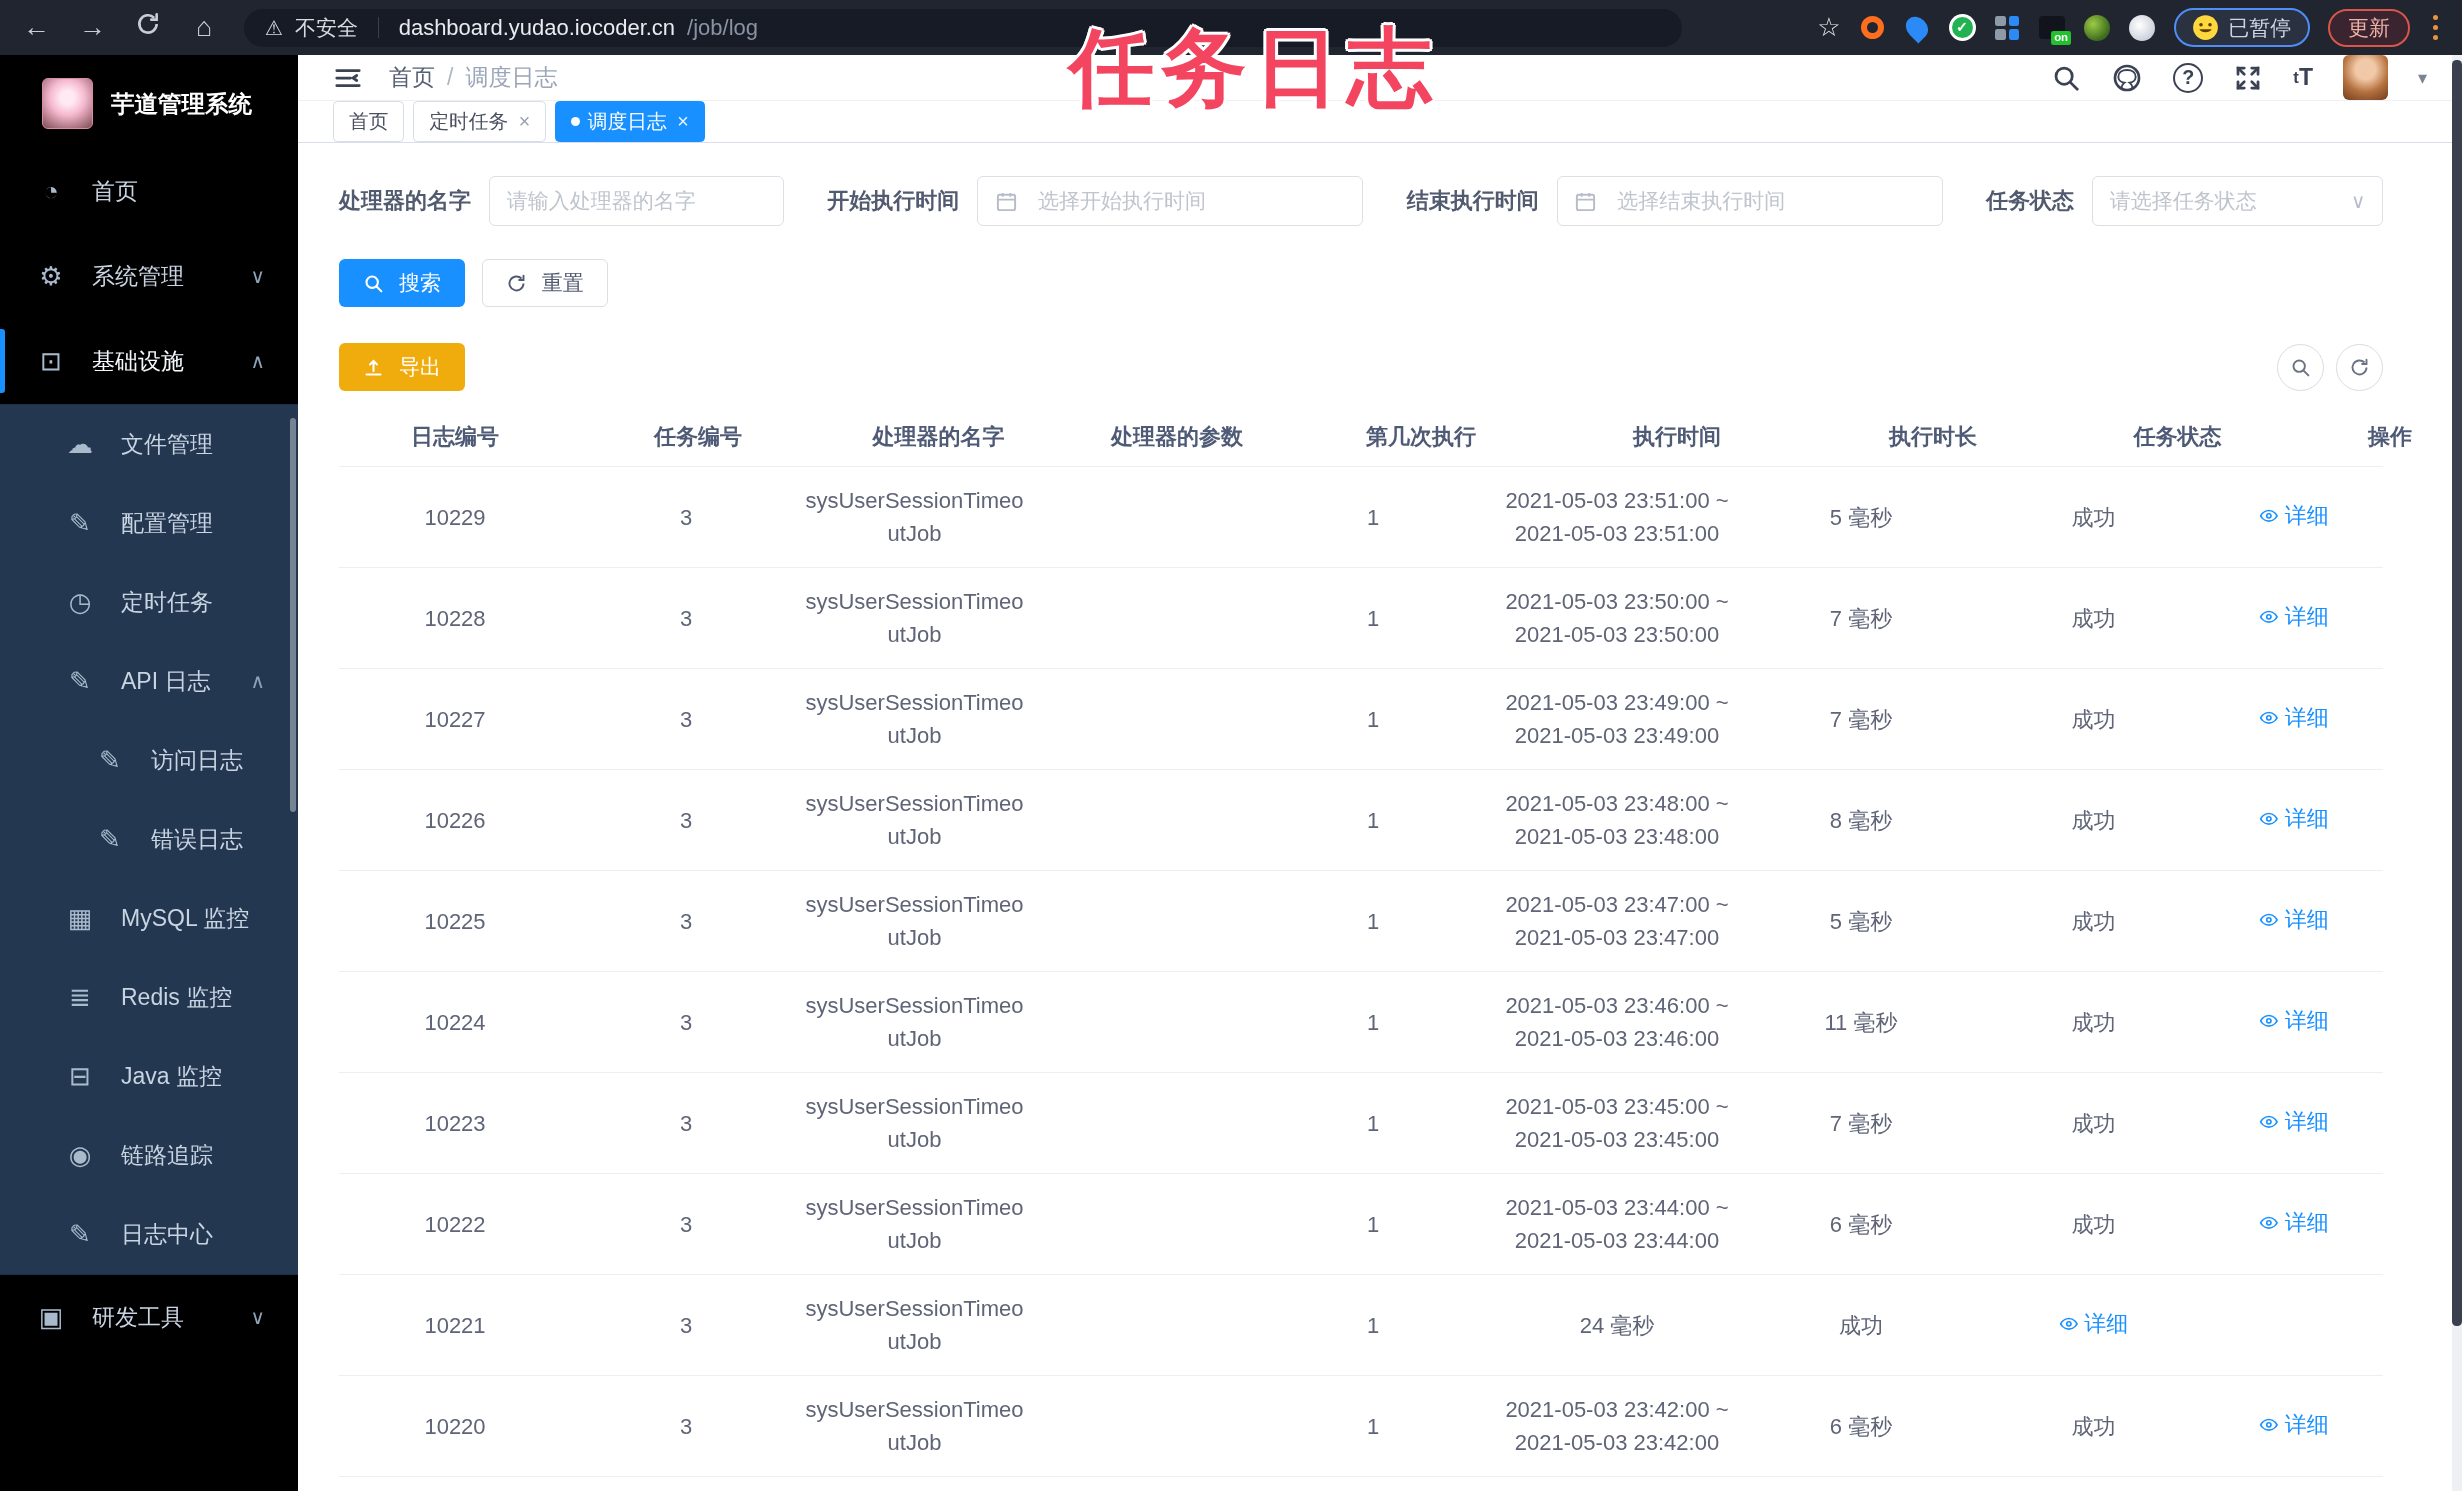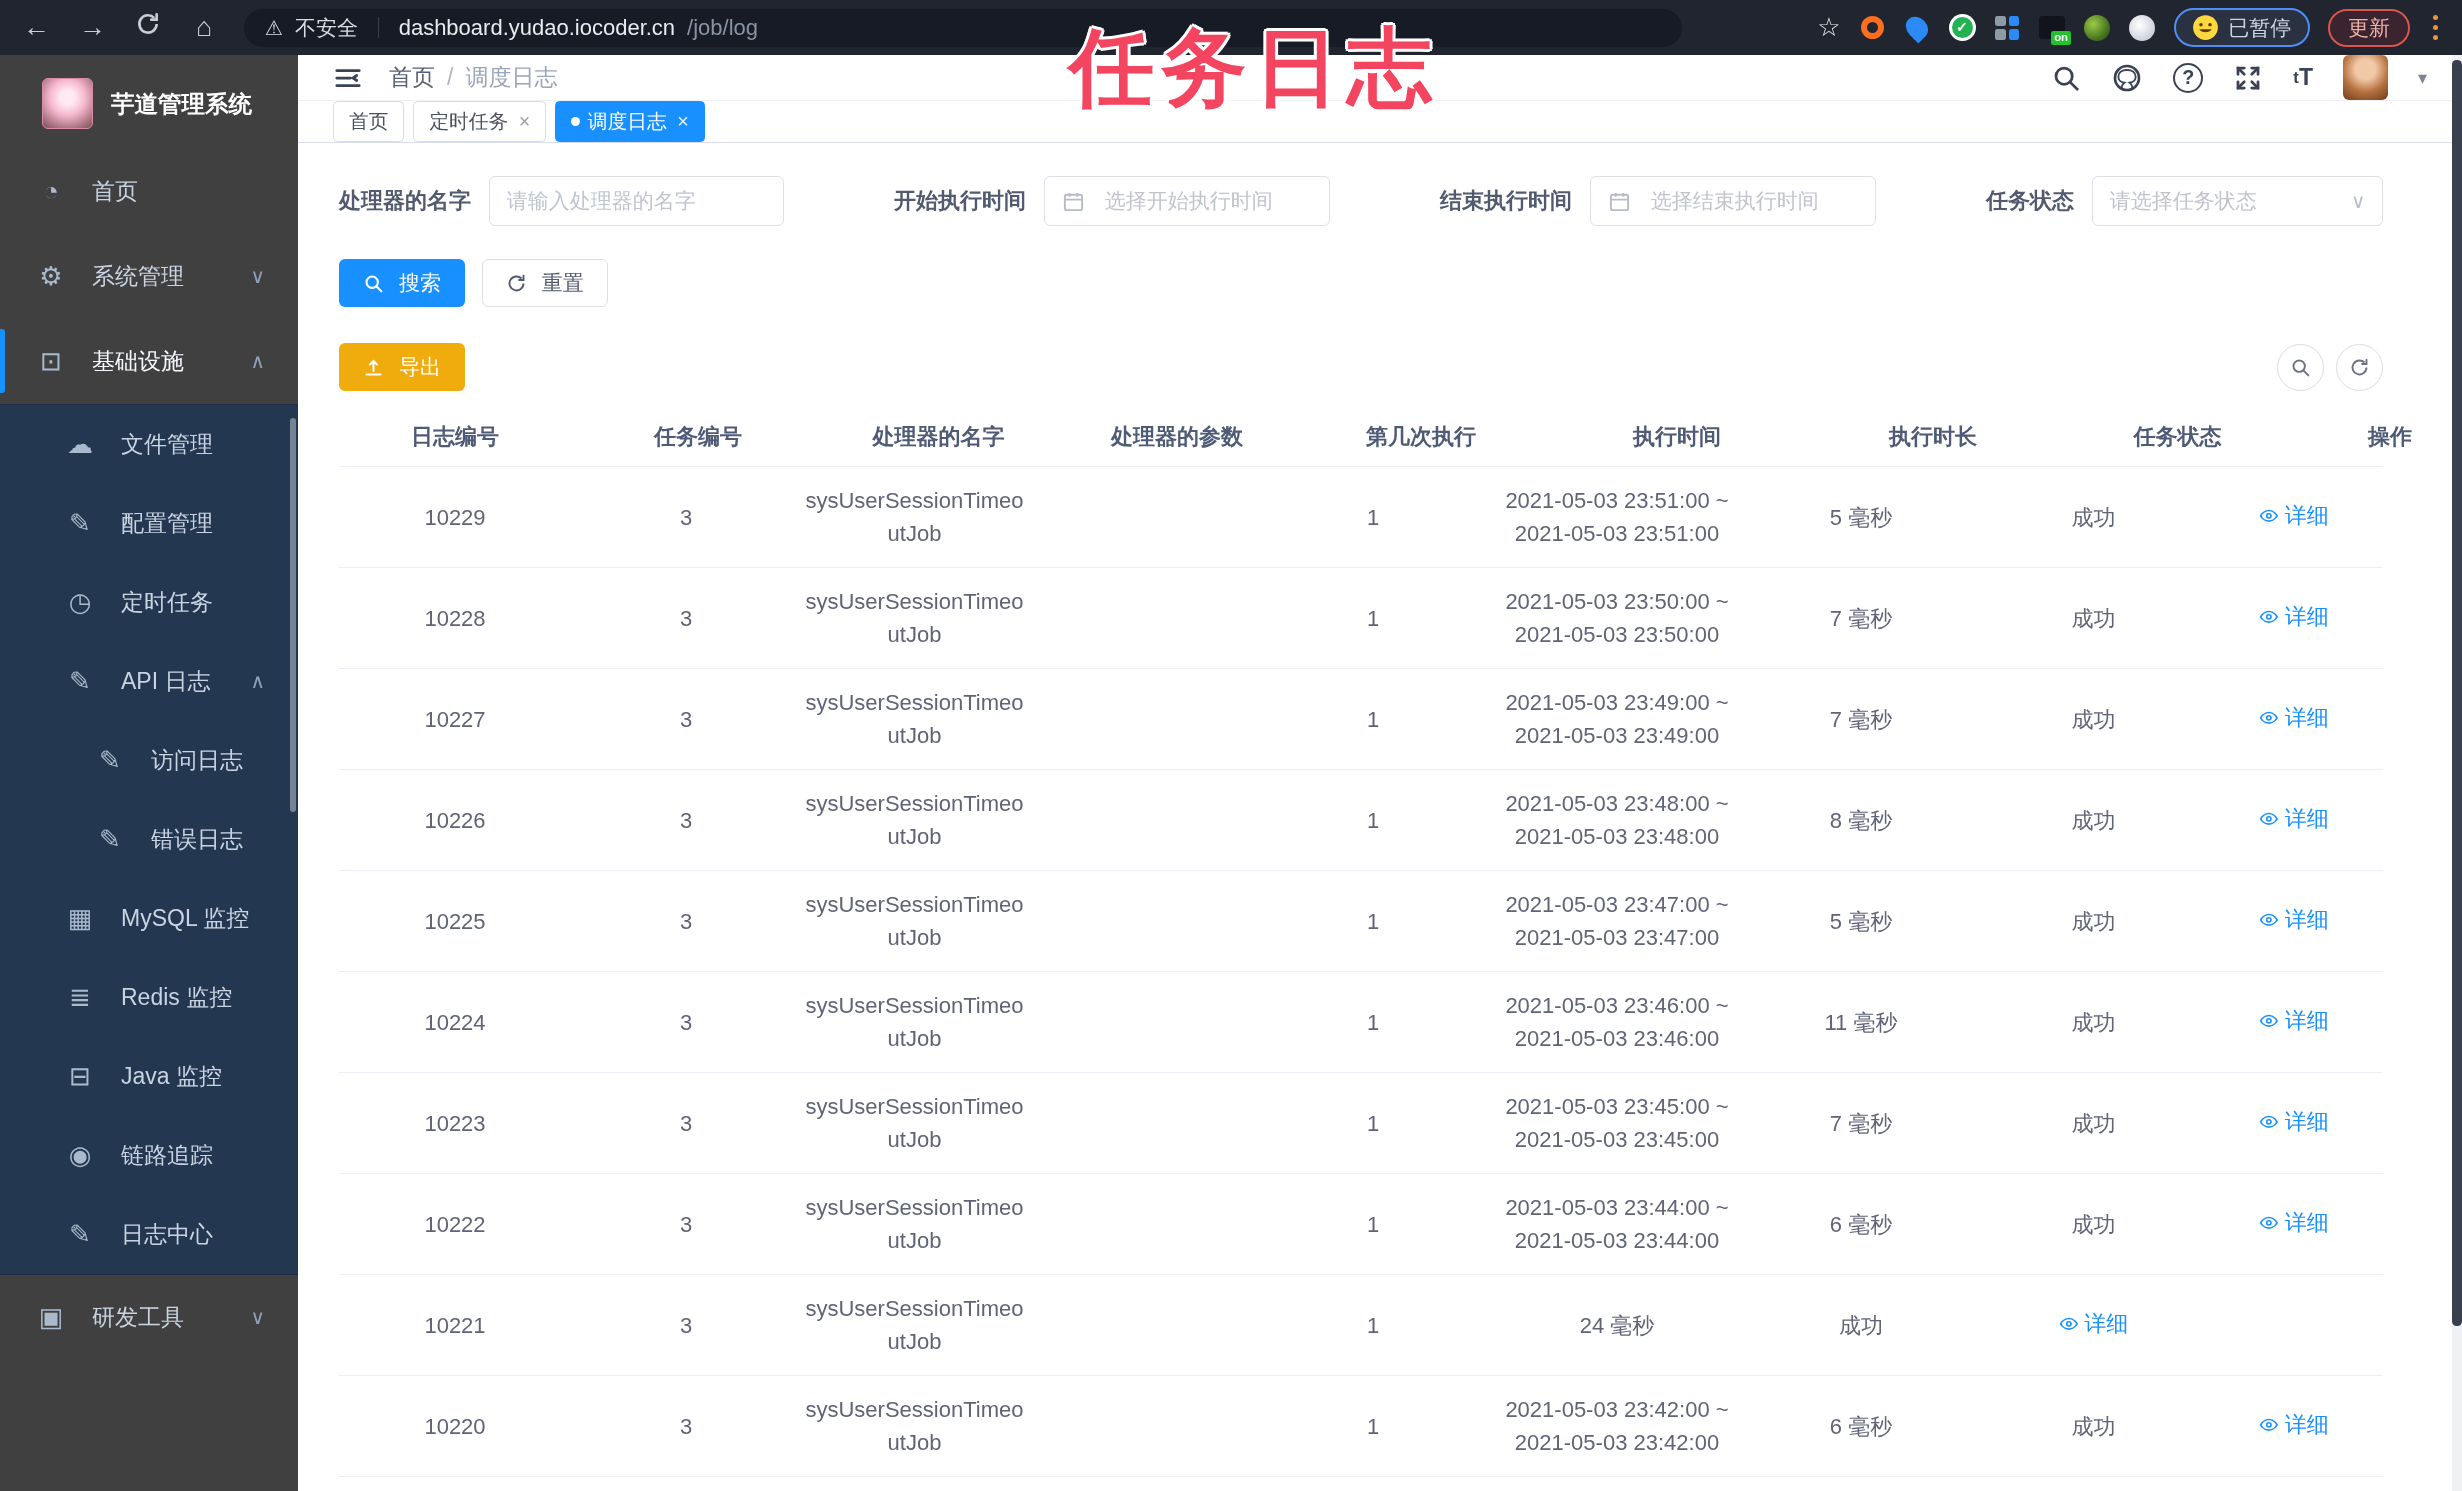--- a/index.html
+++ b/index.html
@@ -27,21 +27,21 @@
   .onbadge .on { position:absolute; bottom:-6px; left:12px; background:#23c12e; color:#fff; font-size:11.4px; line-height:13.6px; padding:0 3px; border-radius:2.3px; font-weight:bold;}
   .leaf { width:26px; height:26px; border-radius:50%; background:radial-gradient(circle at 35% 35%, #9ccb46, #3d6b1e 70%); }
   .paw { width:26px; height:26px; border-radius:50%; background:radial-gradient(circle at 40% 40%, #ffffff, #c9ced8 75%); }
   .paused { display:flex; align-items:center; gap:9px; height:39px; padding:0 16.7px; border:2.3px solid #4f8ef7; border-radius:19.7px; background:#2a3140; color:#ccd5e3; font-size:21px; }
   .updbtn { display:flex; align-items:center; height:38px; padding:0 18px; border:2.3px solid #d9564a; border-radius:19px; background:#3a2430; color:#f0b0a6; font-size:21px; }
   .dots { display:flex; flex-direction:column; gap:4.5px; padding:0 4.5px; }
   .dots i { width:5.3px; height:5.3px; border-radius:50%; background:#e8953f; }
 
   
   .app { display:flex; height:1437px; }
-  .sidebar { position:relative; width:298px; background:#404040; color:#c9d4e2; flex-shrink:0; }
+  .sidebar { position:relative; width:298px; background:#000000; color:#c9d4e2; flex-shrink:0; }
   .side-head { display:flex; align-items:center; gap:18px; padding:23px 0 19.7px 42px; }
   .logo { width:51px; height:51px; border-radius:6px; background:radial-gradient(circle at 50% 38%, #ffe9f2 18%, #f6b9cf 45%, #7d4a52 100%); border:1.5px solid #d98ca6;}
   .side-title { color:#fff; font-size:23.5px; font-weight:bold; }
   .side-item { position:relative; display:flex; align-items:center; height:85px; cursor:pointer; font-size:23px; }
   .side-item .sicon { width:30px; text-align:center; margin-right:26px; font-size:26px; color:#a9bacd; }
   .side-item .chev { margin-left:auto; margin-right:33px; color:#8ea2b8; font-size:19.7px; }
   .d1 { padding-left:36px; }
   .side-sub { background:#233850; border-top:1.5px solid #1c2f45; border-bottom:1.5px solid #1c2f45; }
   .side-sub .side-item { height:79px; }
   .d2 { padding-left:65px; }
@@ -76,21 +76,21 @@
   .tab-dot { width:9px; height:9px; border-radius:50%; background:#fff; }
 
   
   .panel { padding:33px 0 16px 32px; width:2076px;margin-left:9px; }
   .filters { width:2044px; display:flex; align-items:center; justify-content:space-between; }
   .fgroup { display:flex; align-items:center; gap:18px; }
   .flabel { font-size:22px; font-weight:bold; color:#515a6e; white-space:nowrap; }
   .finput { display:flex; align-items:center; gap:10.6px; height:50px; border:1.5px solid #dcdfe6; border-radius:6px; padding:0 16.7px; background:#fff; }
   .finput .ph { color:#bfc4cd; font-size:21px; white-space:nowrap; }
   .finput svg, .finput .selchev { color:#b6bcc8; flex-shrink:0;}
-  .w390 { width:295px; } .w435 { width:286px;gap:20px; } .w385 { width:291px; }
+  .w390 { width:295px; } .w435 { width:386px;gap:20px; } .w385 { width:291px; }
   .selchev { margin-left:auto; font-size:19.7px; }
 
   .btnrow { margin-top:33px; display:flex; gap:16.7px; }
   .btn { display:flex; align-items:center; gap:15px; height:48px; padding:0 23px; border-radius:6px; font-size:21px; cursor:pointer; border:1.5px solid transparent; }
   .btn-primary { background:#1890ff; color:#fff; }
   .btn-plain { background:#fff; color:#515a6e; border-color:#dcdee2; }
   .btn-warn { background:#f0ab0c; color:#fff; }
   .exprow { margin-top:36px; width:2044px; display:flex; align-items:center; }
   .circles { margin-left:auto; display:flex; gap:12px; }
   .circlebtn { width:47px; height:47px; border:1.5px solid #d8dce3; border-radius:50%; display:flex; align-items:center; justify-content:center; color:#6b7383; cursor:pointer; background:#fff;}

